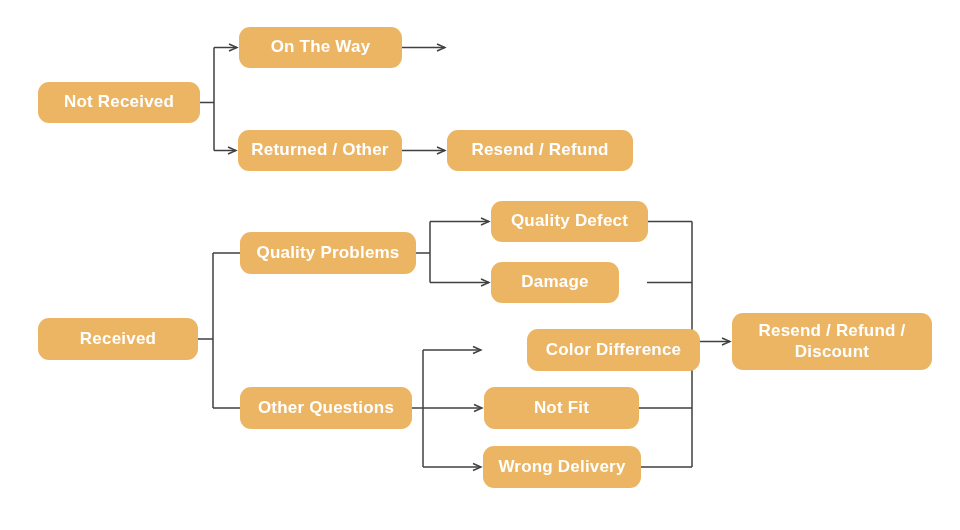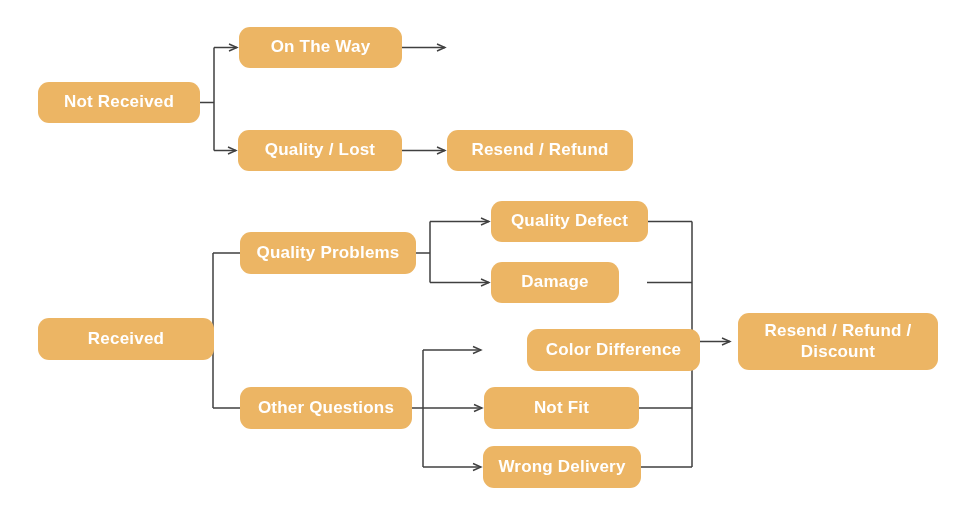--- a/index.html
+++ b/index.html
@@ -32,29 +32,29 @@
     padding:4px 6px;
     box-sizing:border-box;
     letter-spacing:.2px;
   }
   
   .n-not-received   {left:38px;  top:82px;  width:162px; height:41px;}
   .n-on-the-way     {left:239px; top:27px;  width:163px; height:41px;}
   .n-returned-lost  {left:238px; top:130px; width:164px; height:41px;}
   .n-please-wait    {left:447px; top:27px;  width:276px; height:41px;}
   .n-resend-refund  {left:447px; top:130px; width:186px; height:41px;}
-  .n-received       {left:38px;  top:318px; width:176px; height:42px;}
+  .n-received       {left:38px;  top:318px; width:160px; height:42px;}
   .n-quality-problems{left:240px;top:232px; width:176px; height:42px;}
   .n-other-questions{left:240px; top:387px; width:172px; height:42px;}
   .n-quality-defect {left:491px; top:201px; width:157px; height:41px;}
   .n-damage         {left:491px; top:262px; width:128px; height:41px;text-align:center;}
   .n-color-difference{left:483px;top:329px; width:173px; height:42px;margin-left:44px;}
   .n-not-fit        {left:484px; top:387px; width:155px; height:42px;}
   .n-wrong-delivery {left:483px; top:446px; width:158px; height:42px;}
-  .n-resend-discount{left:732px; top:313px; width:200px; height:57px;margin-left:6px;}
+  .n-resend-discount{left:732px; top:313px; width:200px; height:57px;}
 </style>
 </head>
 <body>
 
 <div class="canvas">
 
   <svg class="connector-layer" width="960" height="530" viewBox="0 0 960 530" fill="none" stroke="currentColor" stroke-width="1.5">
     <defs>
       <marker id="arrow" markerWidth="12" markerHeight="10" refX="9.5" refY="5" orient="auto" markerUnits="userSpaceOnUse">
         <path d="M1.5,1.5 L9.5,5 L1.5,8.5" fill="none" stroke="currentColor" stroke-width="1.4"></path>
@@ -78,21 +78,21 @@
     <line x1="423" y1="350" x2="481" y2="350" marker-end="url(#arrow)"></line>
     <line x1="412" y1="408" x2="482" y2="408" marker-end="url(#arrow)"></line>
     <line x1="423" y1="467" x2="481" y2="467" marker-end="url(#arrow)"></line>
 
     <path d="M648,221.5 H692 M647,282.5 H692 M656,350 H692 M639,408 H692 M641,467 H692 M692,221.5 V467"></path>
     <line x1="692" y1="341.5" x2="730" y2="341.5" marker-end="url(#arrow)"></line>
   </svg>
 
   <div class="node n-not-received">Not Received</div>
   <div class="node n-on-the-way">On The Way</div>
-  <div class="node n-returned-lost">Quality / Lost</div>
+  <div class="node n-returned-lost">Returned / Other</div>
   <div class="node n-resend-refund">Resend / Refund</div>
   <div class="node n-received">Received</div>
   <div class="node n-quality-problems">Quality Problems</div>
   <div class="node n-other-questions">Other Questions</div>
   <div class="node n-quality-defect">Quality Defect</div>
   <div class="node n-damage">Damage</div>
   <div class="node n-color-difference">Color Difference</div>
   <div class="node n-wrong-delivery">Wrong Delivery</div>
   <div class="node n-not-fit">Not Fit</div>
   <div class="node n-resend-discount">Resend / Refund / Discount</div>

